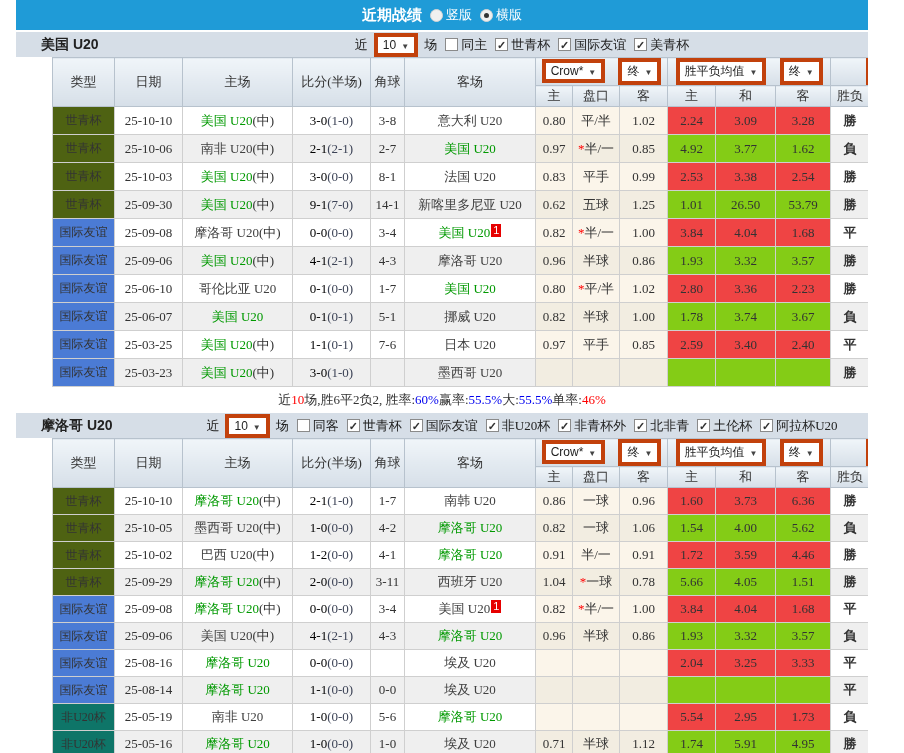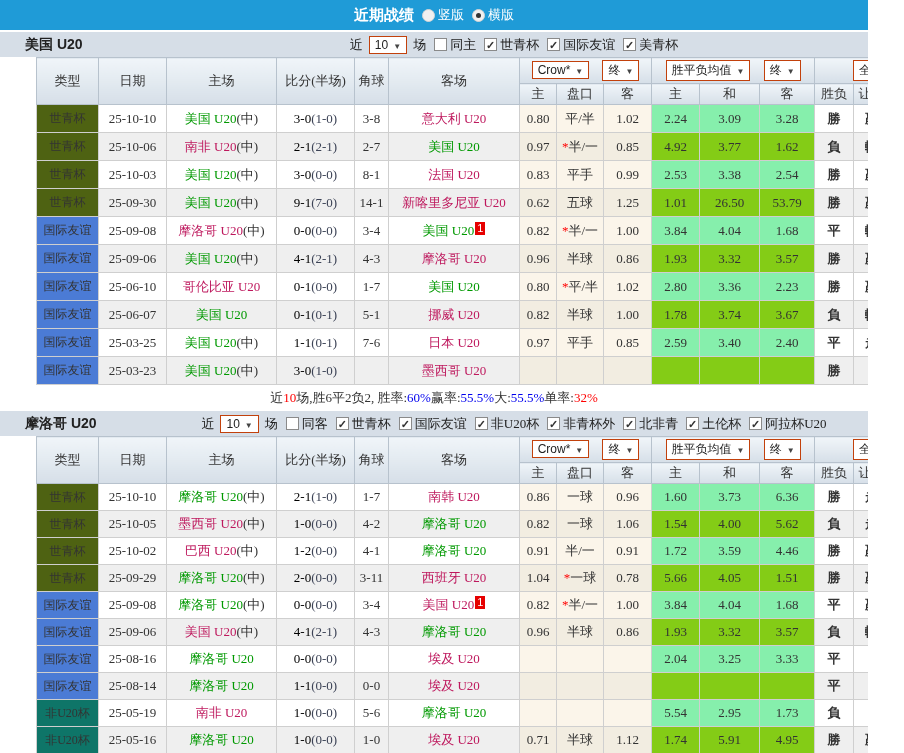--- a/index.html
+++ b/index.html
@@ -1,61 +1,61 @@
 <!DOCTYPE html>
 <html><head>
 <meta charset="utf-8">
 <style>
   * { box-sizing: border-box; margin: 0; padding: 0; }
   body { background:#fff; }
   .page { width:868px; height:753px; overflow:hidden; background:#fff;
-          font-family:"Liberation Serif","DejaVu Serif",serif; }
+          font-family:"Liberation Serif","DejaVu Serif",serif;padding-left:16px; }
   
   .topbar { height:30px; background:#1f9bd7; display:flex; align-items:center; justify-content:center;
             font-family:"Liberation Sans",sans-serif; }
   .topbar .title { color:#fff; font-weight:bold; font-size:15px; }
   .radio { display:flex; align-items:center; gap:3px; font-size:13px; color:#fff; margin-left:8px; cursor:default; }
   .rdot { width:13px; height:13px; border-radius:50%; background:#f0f0f0; border:1px solid #d5d5d5;
           display:inline-block; position:relative; }
   .rdot.on::after { content:""; position:absolute; left:3px; top:3px; right:3px; bottom:3px;
                     background:#333; border-radius:50%; }
   .gap { height:2px; background:#fff; }
   
   .section-bar { height:25px; background:#d6dee7; display:flex; align-items:center; }
   .team-name { font-family:"Liberation Sans",sans-serif; font-weight:bold; font-size:14px; color:#222;
                padding-left:25px; width:160px; flex:0 0 auto; }
   .filters { flex:1; display:flex; align-items:center; justify-content:center; }
   .flabel { font-size:13px; color:#222; margin:0 1px; white-space:nowrap; }
   .cb { display:inline-block; width:13px; height:13px; border:1px solid #8a8a8a; background:#fff;
         margin:0 2px 0 7px; font:bold 11px/12px "Liberation Sans",sans-serif; text-align:center;
         color:#333; cursor:default; }
-  .selbox { display:inline-block; background:#fff; border:1px solid #c2410c; padding:1px 5px;
+  .selbox { display:inline-block; background:#fff; border:4px solid #c2410c; padding:1px 5px;
             font:12px "Liberation Sans",sans-serif; color:#222; margin:0 5px; white-space:nowrap; cursor:default; }
   .caret { font-style:normal; font-size:8px; color:#444; margin-left:5px; }
   
   table.grid { width:904px; border-collapse:collapse; table-layout:fixed; font-size:13px;margin-left:36px; }
   table.grid th { border:1px solid #b7c2cd; background:linear-gradient(#f0f5f9,#d6dfe8);
                   font-weight:normal; color:#333; font-size:13px; }
   tr.thA th { height:26px; }
   tr.thB th { height:21px; }
   table.grid td { border:1px solid #cfcfcf; text-align:center; color:#333; overflow:hidden;
                   white-space:nowrap; }
   .t1 tbody tr { height:28px; }
   .t2 tbody tr { height:27px; }
   tbody tr.alt { background:#efefef; }
   td.type { color:#fff; font-size:12px; }
   td.date { color:#3d3a36; }
   td.odds { background:#fbf5ea; }
   tr.alt td.odds { background:#f2ede1; }
-  td.avg { background:#86efac; }
+  td.avg { background:#ef4444; }
   tr.alt td.avg { background:#84cc16; }
   .ft { color:#000000; }
   .ht { color:#3c4356; }
   .tg { color:#009900; }
-  .tb { color:#be185d; }
+  .tb { color:#404040; }
   .mid { color:#333; }
   .star { color:#f00; }
   td.res { font-weight:bold; }
   .r-red { color:#d42222; }
   .r-green { color:#008000; }
   .r-blue { color:#1414cc; }
   .badge { background:#e60000; color:#fff; font:11px/13px "Liberation Sans",sans-serif;
            padding:0 2px; margin-left:1px; display:inline-block; vertical-align:top; }
   .summary { height:26px; display:flex; align-items:center; justify-content:center; font-size:13px;
              background:#fff; }
@@ -323,21 +323,21 @@
   <div class="summary">
       <span class="sum-dark">近</span>
       <span class="sum-red">10</span>
       <span class="sum-dark">场,胜6平2负2, 胜率:</span>
       <span class="sum-blue">60%</span>
       <span class="sum-dark"> 赢率:</span>
       <span class="sum-blue">55.5%</span>
       <span class="sum-dark"> 大:</span>
       <span class="sum-blue">55.5%</span>
       <span class="sum-dark"> 单率:</span>
-      <span class="sum-red">32%</span>
+      <span class="sum-red">46%</span>
     </div>
 
   <div class="section-bar">
     <span class="team-name">摩洛哥 U20</span>
     <span class="filters">
         <span class="flabel">近</span>
         <span class="selbox"><span>10</span><i class="caret">▼</i></span>
         <span class="flabel">场</span>
         <span class="cb"></span>
         <span class="flabel">同客</span>

